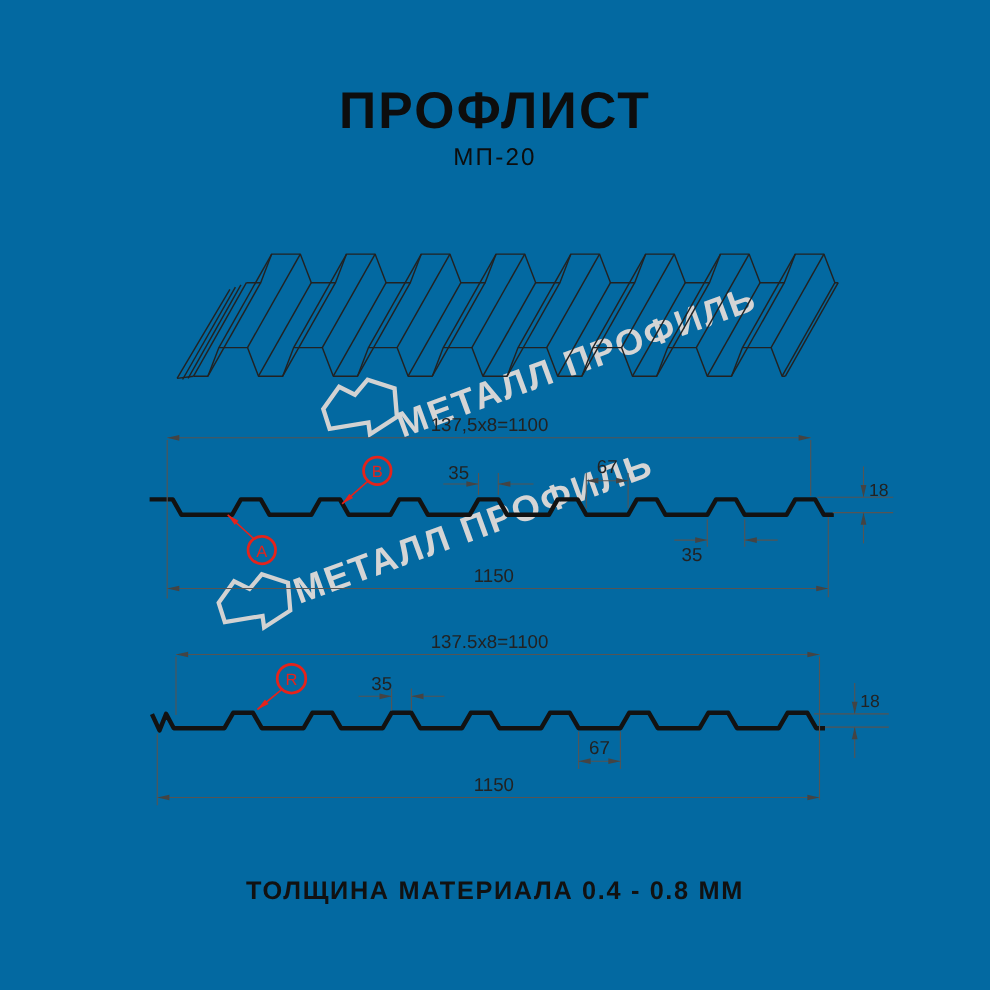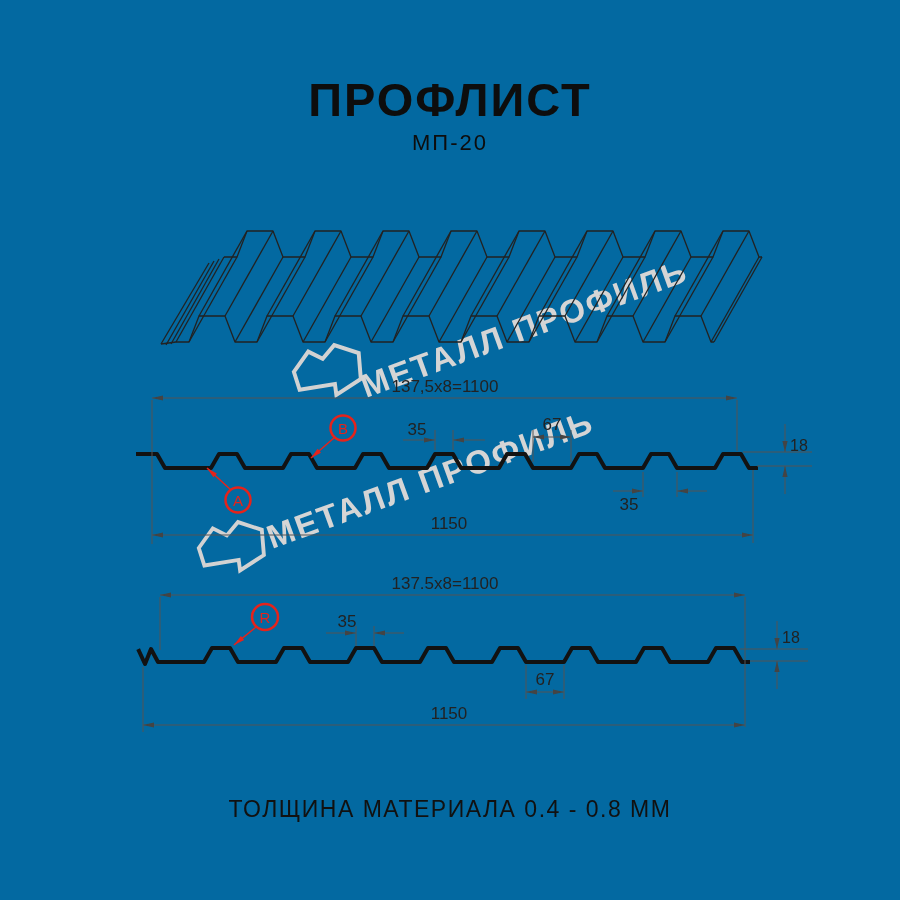--- a/index.html
+++ b/index.html
@@ -3,21 +3,21 @@
 <meta charset="utf-8">
 <style>
   html,body{margin:0;padding:0;background:#ffffff;}
   .page{position:relative;width:900px;height:900px;background:#0369a1;overflow:hidden;
         font-family:"Liberation Sans",sans-serif;}
   .title{position:absolute;left:0;top:72px;width:900px;text-align:center;
          font-size:47px;font-weight:bold;letter-spacing:2px;color:#0d0d0d;}
   .subtitle{position:absolute;left:0;top:130px;width:900px;text-align:center;
             font-size:22px;font-weight:400;letter-spacing:2px;color:#0d0d0d;}
   .footer{position:absolute;left:0;top:796px;width:900px;text-align:center;
-          font-size:23px;font-weight:400;letter-spacing:1.5px;color:#111;}
+          font-size:23px;font-weight:700;letter-spacing:1.5px;color:#111;}
   svg{position:absolute;left:0;top:0;}
   .dim{stroke:#555;stroke-width:1;fill:none;}
   .profile{stroke:#121212;stroke-width:4;fill:none;stroke-linejoin:round;stroke-linecap:square;}
   .sheet{stroke:#222;stroke-width:1.3;fill:none;stroke-linejoin:round;}
   .redl{stroke:#e5231b;stroke-width:1.5;fill:none;}
   .red-circle{fill:none;stroke:#e5231b;stroke-width:2.5;}
   .ah{fill:#444;stroke:none;}
   .ahred{fill:#e5231b;stroke:none;}
   text.dimtxt{font-family:"Liberation Sans",sans-serif;font-size:17px;fill:#222;}
   text.dimtxt-sm{font-family:"Liberation Sans",sans-serif;font-size:16px;fill:#222;}

